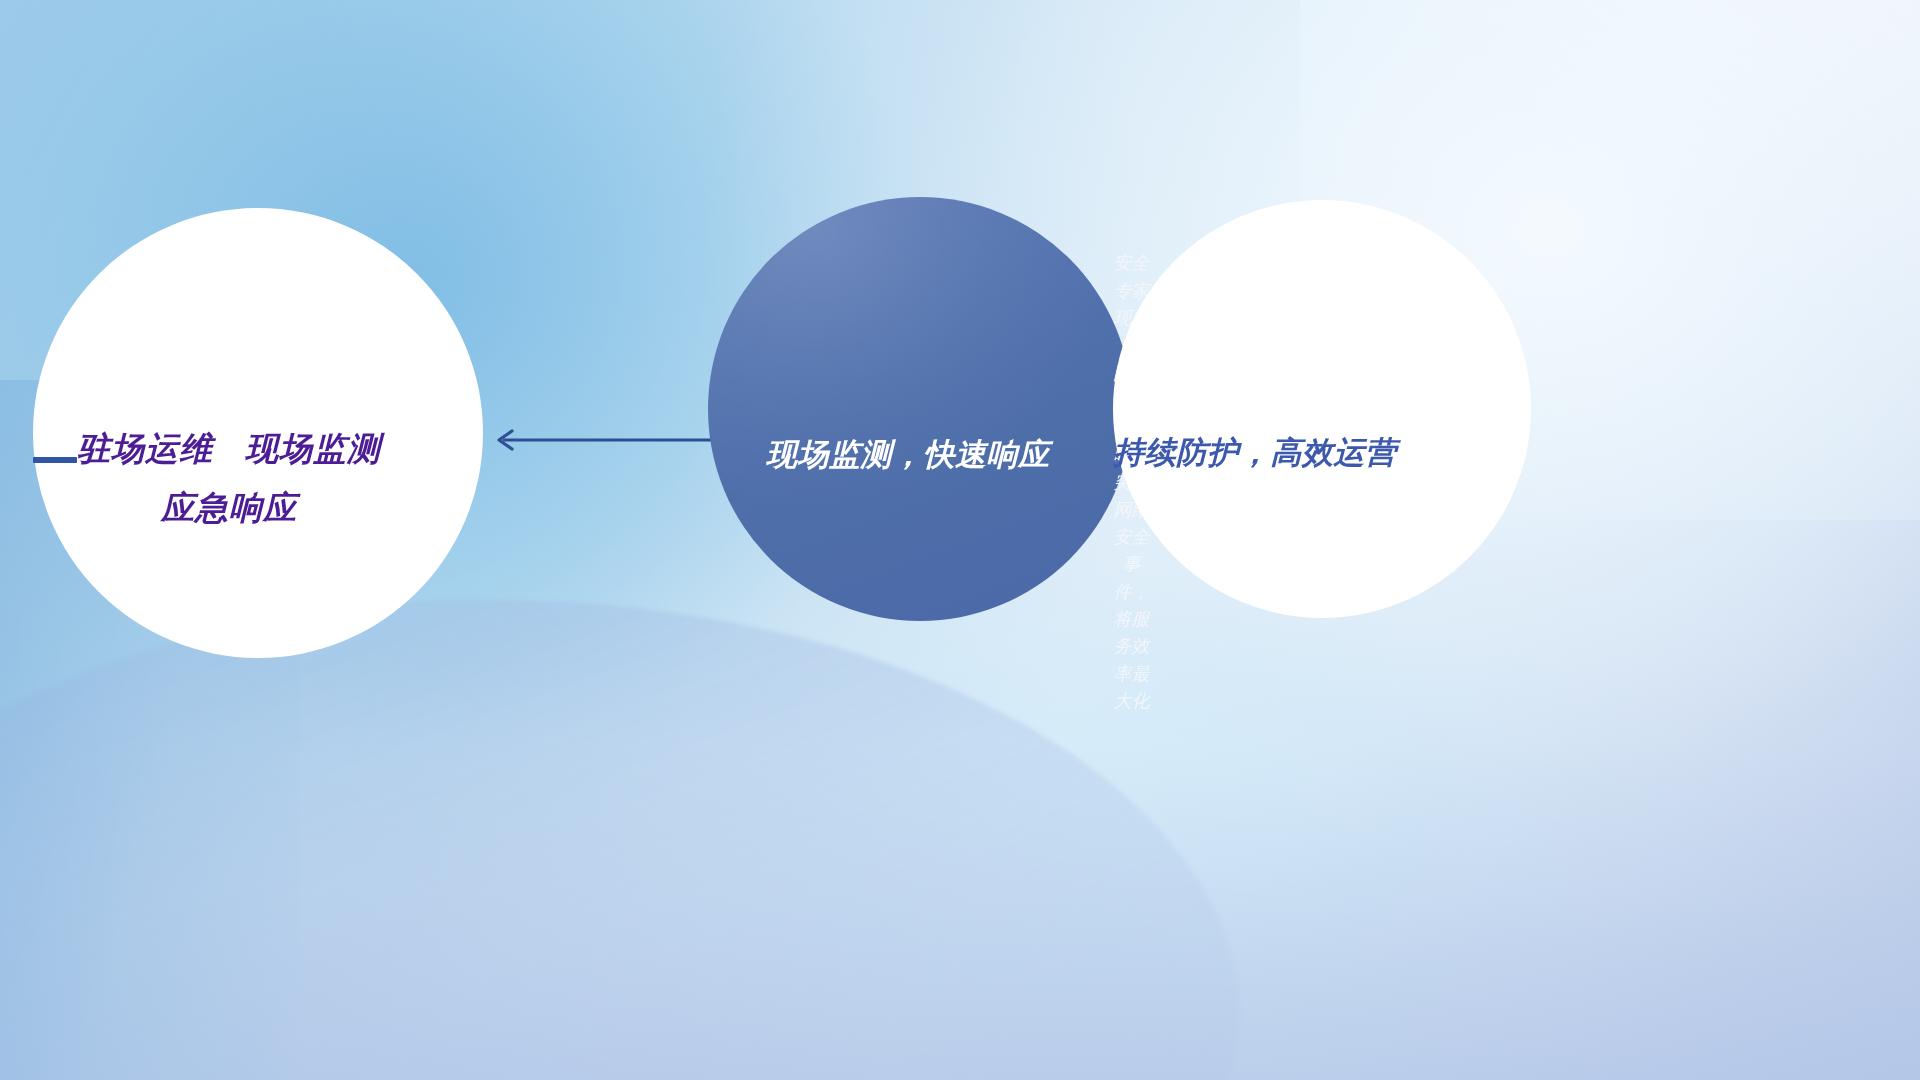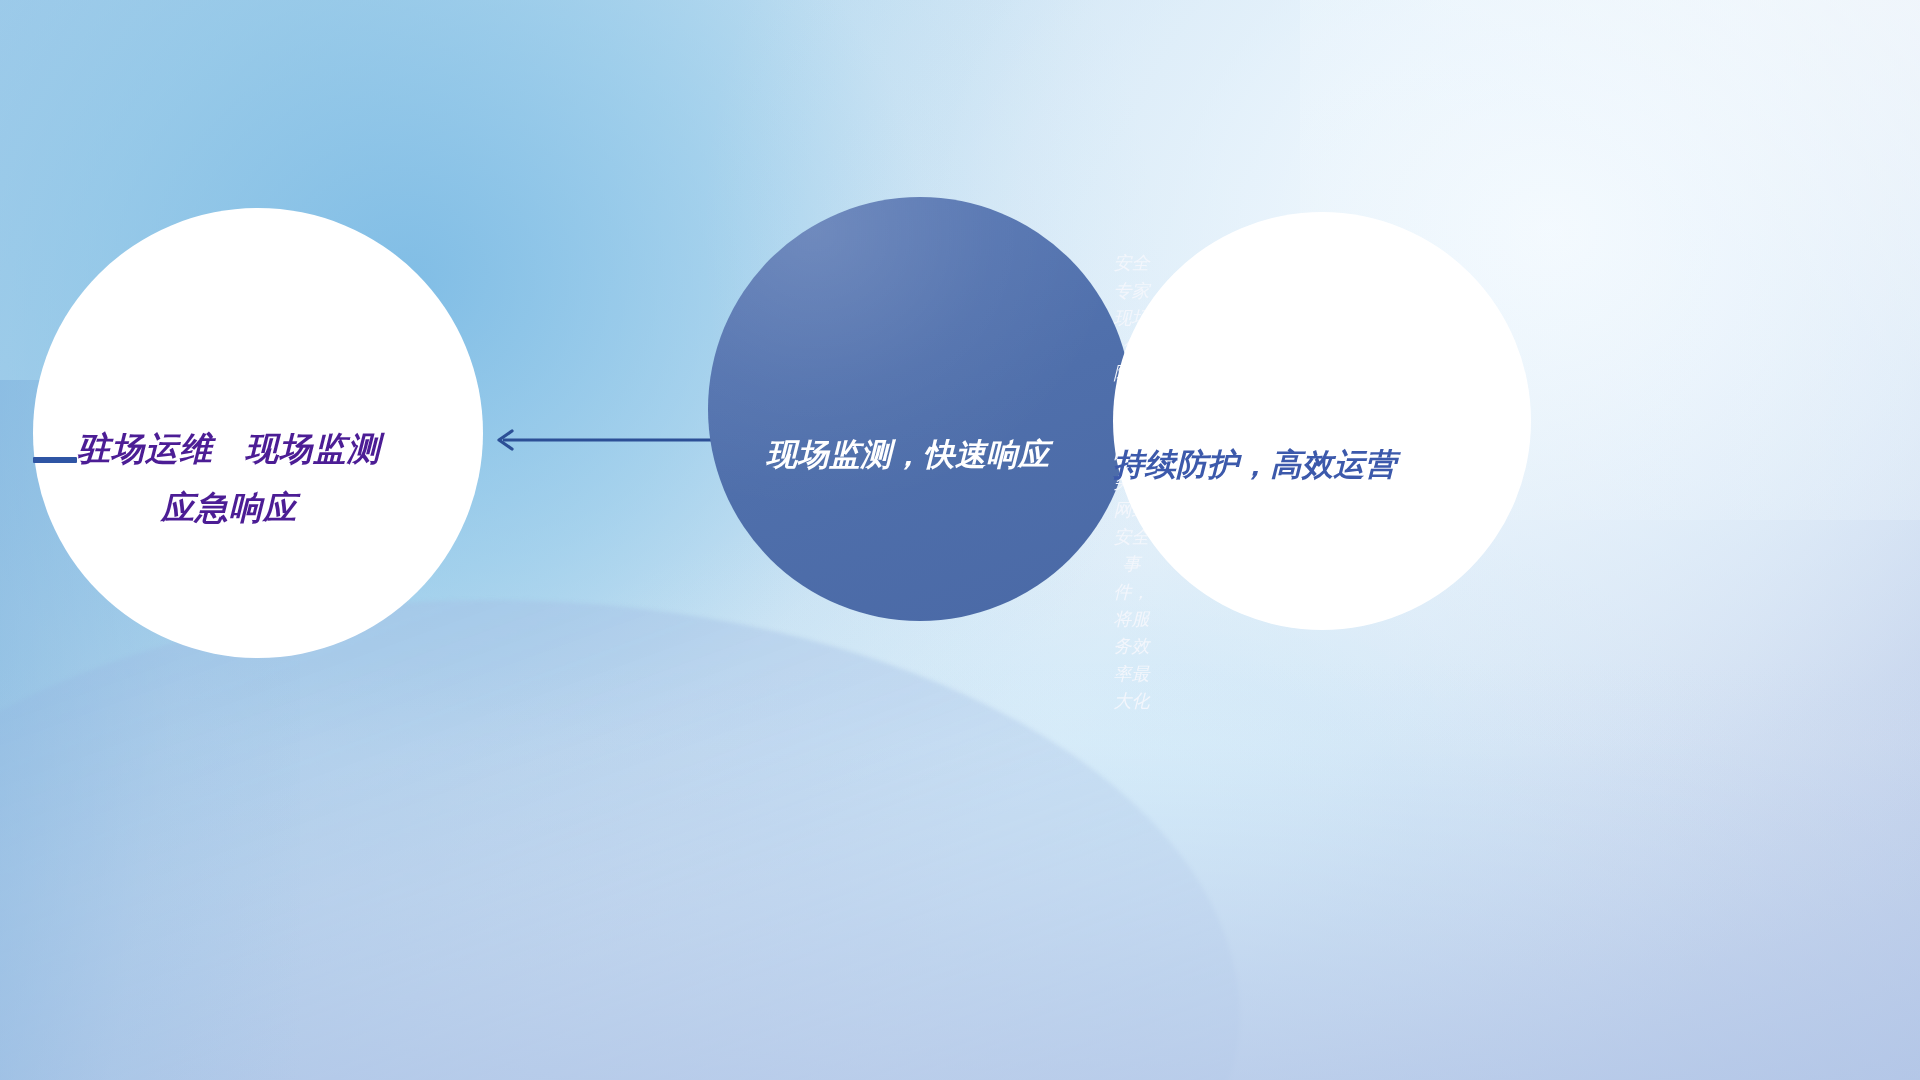--- a/index.html
+++ b/index.html
@@ -165,21 +165,21 @@
     margin-top: 56px;
     width: 300px;
     margin-left: 64px;
     font-size: 18px;
     line-height: 1.52;
     color: #f3f6fc;
     text-align: center;
   }
 
   #circle-white-right {
-    left: 1113px; top: 212px;
+    left: 1113px; top: 200px;
     width: 418px; height: 418px;
     background: #ffffff;
     justify-content: flex-start;
     padding-top: 88px;
     z-index: 3;
   }
   #circle-white-right .c-title {
     font-size: 31px;
     font-weight: bold;
     color: #3c59ab;

